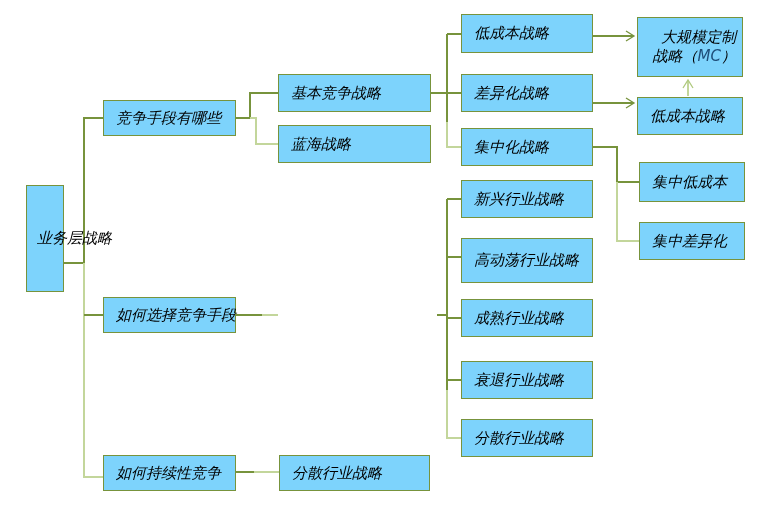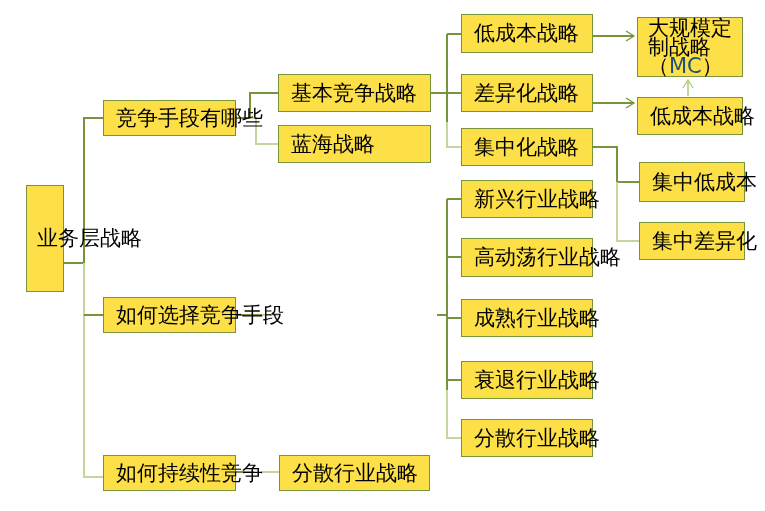--- a/index.html
+++ b/index.html
@@ -20,27 +20,28 @@
   .lk { fill: none; stroke-width: 1.3px; shape-rendering: crispEdges; }
   .lk-d { stroke: #77933C; }
   .lk-l { stroke: #C3D69B; }
   .head { fill: none; stroke-width: 1.3px; }
   .head-d { stroke: #77933C; }
   .head-l { stroke: #AFC97E; }
   .node {
     position: absolute;
     box-sizing: border-box;
     border: 1.4px solid #77933C;
-    background: #fde047;
+    background: #7dd3fc;
     display: flex;
     align-items: center;
-    font-size: 21px;
+    font-size: 15px;
     line-height: 17px;
     padding-left: 12px;
     white-space: nowrap;
+    font-style: italic;
   }
   .node-root {
     padding: 0;
     justify-content: center;
   }
   .node-root .v-label {
     display: block;
     width: 16px;
     line-height: 15px;
     word-break: break-all;
@@ -128,34 +129,34 @@
   <div class="node" style="left:461px; top:74px; width:132px; height:38px;">
     <span>差异化战略</span>
   </div>
   <div class="node" style="left:461px; top:128px; width:132px; height:38px;">
     <span>集中化战略</span>
   </div>
 
   <div class="node" style="left:461px; top:180px; width:132px; height:38px;">
     <span>新兴行业战略</span>
   </div>
-  <div class="node" style="left:461px; top:238px; width:132px; height:39px;">
+  <div class="node" style="left:461px; top:238px; width:132px; height:45px;">
     <span>高动荡行业战略</span>
   </div>
   <div class="node" style="left:461px; top:299px; width:132px; height:38px;">
     <span>成熟行业战略</span>
   </div>
   <div class="node" style="left:461px; top:361px; width:132px; height:38px;">
     <span>衰退行业战略</span>
   </div>
   <div class="node" style="left:461px; top:419px; width:132px; height:38px;">
     <span>分散行业战略</span>
   </div>
 
-  <div class="node node-mc" style="left:637px; top:17px; width:106px; height:60px;">
+  <div class="node node-mc" style="left:637px; top:17px; width:106px; height:60px;text-align:right;">
     <span><span>大规模定制战略（</span><span class="mc-code">MC</span><span>）</span></span>
   </div>
   <div class="node" style="left:637px; top:97px; width:106px; height:38px;">
     <span>低成本战略</span>
   </div>
   <div class="node" style="left:639px; top:162px; width:106px; height:40px;">
     <span>集中低成本</span>
   </div>
   <div class="node" style="left:639px; top:222px; width:106px; height:38px;">
     <span>集中差异化</span>

